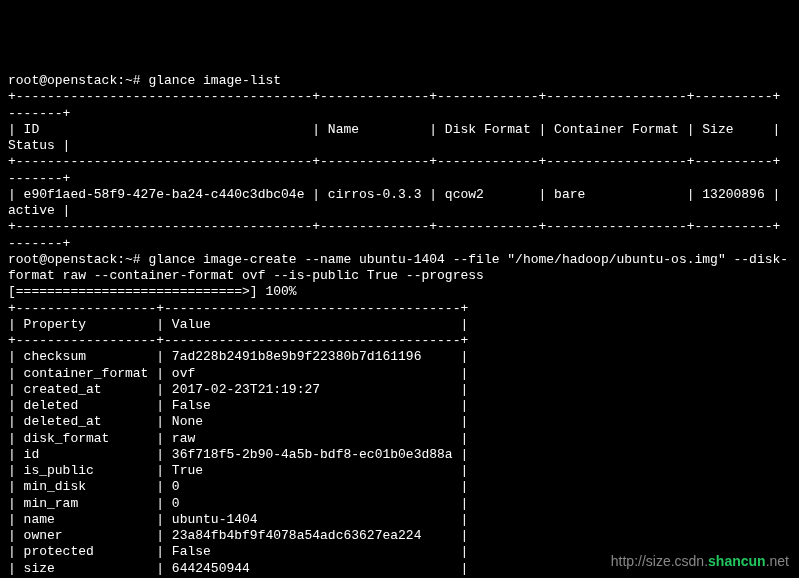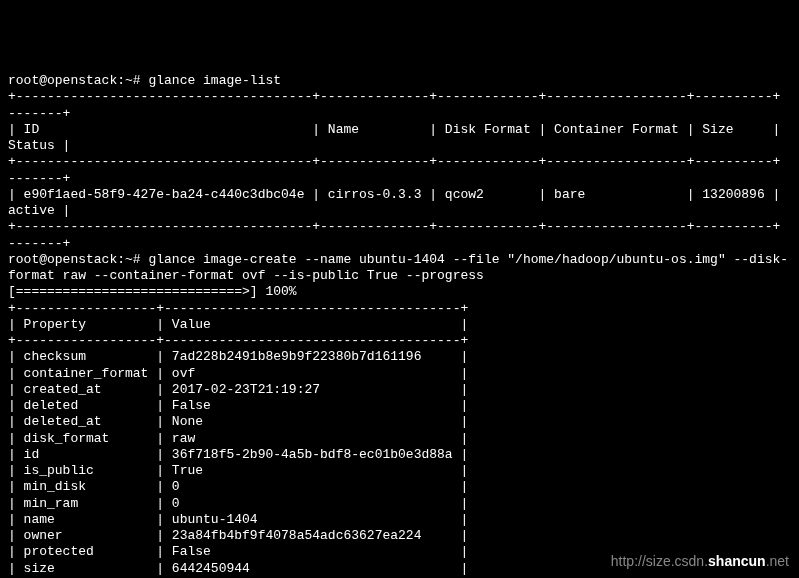--- a/index.html
+++ b/index.html
@@ -23,21 +23,21 @@
     .watermark {
       position: absolute;
       bottom: 8px;
       right: 10px;
       color: #888;
       font-size: 14px;
       font-family: Arial, sans-serif;
       white-space: nowrap;
     }
     .watermark .logo {
-      color: #ffffff;
+      color: #22c55e;
       font-weight: bold;
     }
   </style>
 </head>
 <body>
 
 
 
 <div id="terminal"><div class="term-line">root@openstack:~# glance image-list</div><div class="term-line">+--------------------------------------+--------------+-------------+------------------+----------+</div><div class="term-line">-------+</div><div class="term-line">| ID                                   | Name         | Disk Format | Container Format | Size     |</div><div class="term-line">Status |</div><div class="term-line">+--------------------------------------+--------------+-------------+------------------+----------+</div><div class="term-line">-------+</div><div class="term-line">| e90f1aed-58f9-427e-ba24-c440c3dbc04e | cirros-0.3.3 | qcow2       | bare             | 13200896 |</div><div class="term-line">active |</div><div class="term-line">+--------------------------------------+--------------+-------------+------------------+----------+</div><div class="term-line">-------+</div><div class="term-line">root@openstack:~# glance image-create --name ubuntu-1404 --file "/home/hadoop/ubuntu-os.img" --disk-</div><div class="term-line">format raw --container-format ovf --is-public True --progress</div><div class="term-line">[=============================&gt;] 100%</div><div class="term-line">+------------------+--------------------------------------+</div><div class="term-line">| Property         | Value                                |</div><div class="term-line">+------------------+--------------------------------------+</div><div class="term-line">| checksum         | 7ad228b2491b8e9b9f22380b7d161196     |</div><div class="term-line">| container_format | ovf                                  |</div><div class="term-line">| created_at       | 2017-02-23T21:19:27                  |</div><div class="term-line">| deleted          | False                                |</div><div class="term-line">| deleted_at       | None                                 |</div><div class="term-line">| disk_format      | raw                                  |</div><div class="term-line">| id               | 36f718f5-2b90-4a5b-bdf8-ec01b0e3d88a |</div><div class="term-line">| is_public        | True                                 |</div><div class="term-line">| min_disk         | 0                                    |</div><div class="term-line">| min_ram          | 0                                    |</div><div class="term-line">| name             | ubuntu-1404                          |</div><div class="term-line">| owner            | 23a84fb4bf9f4078a54adc63627ea224     |</div><div class="term-line">| protected        | False                                |</div><div class="term-line">| size             | 6442450944                           |</div><div class="term-line">| status           | active                               |</div><div class="term-line"></div></div>
 

